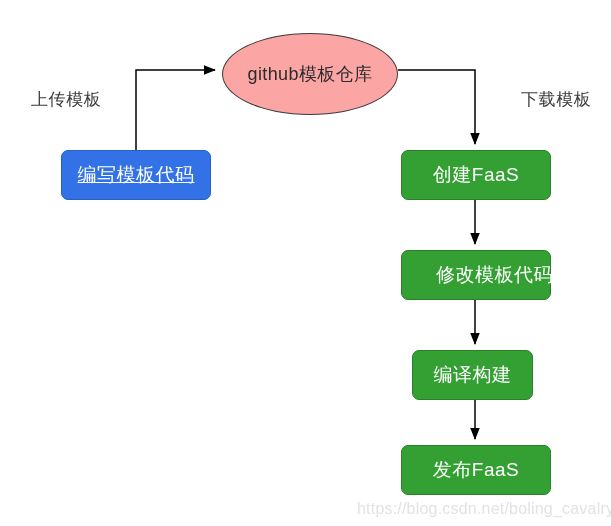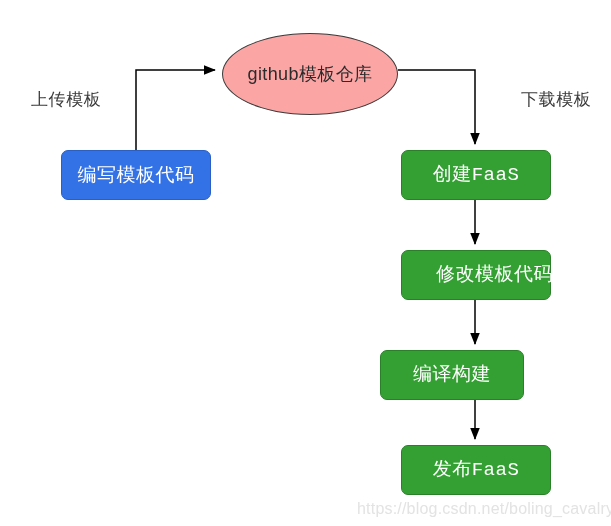--- a/index.html
+++ b/index.html
@@ -38,21 +38,20 @@
     border-radius: 7px;
     white-space: nowrap;
   }
   .node.blue {
     background: #3271e6;
     border: 1px solid #2a5fc4;
   }
   .node.green {
     background: #34a033;
     border: 1px solid #2a8029;
-    font-family: Liberation Mono, monospace;
   }
   .ellipse-node {
     position: absolute;
     box-sizing: border-box;
     display: flex;
     align-items: center;
     justify-content: center;
     text-align: center;
     color: #2b2b2b;
     font-size: 18px;
@@ -107,33 +106,33 @@
 
     <g>
       <path d="M475,400 L475,439" fill="none" stroke="#000000" stroke-width="1.5" marker-end="url(#arrowhead)"></path>
     </g>
   </svg>
 
   <div class="ellipse-node" style="left:222px; top:33px; width:176px; height:82px;">
     <span>github模板仓库</span>
   </div>
 
-  <div class="node blue" style="left:61px; top:150px; width:150px; height:50px;">
+  <div class="node blue" style="left:61px; top:150px; width:150px; height:50px;text-decoration:underline;">
     <span>编写模板代码</span>
   </div>
 
   <div class="node green" style="left:401px; top:150px; width:150px; height:50px;">
     <span>创建FaaS</span>
   </div>
 
   <div class="node green" style="left:401px; top:250px; width:150px; height:50px;padding-left:37px;">
     <span>修改模板代码</span>
   </div>
 
-  <div class="node green" style="left:380px; top:350px; width:144px; height:50px;">
+  <div class="node green" style="left:412px; top:350px; width:121px; height:50px;">
     <span>编译构建</span>
   </div>
 
   <div class="node green" style="left:401px; top:445px; width:150px; height:50px;">
     <span>发布FaaS</span>
   </div>
 
   <div class="edge-label" style="left:31px; top:88px;">上传模板</div>
 
   <div class="edge-label" style="left:497px; top:88px;margin-left:24px;">下载模板</div>

